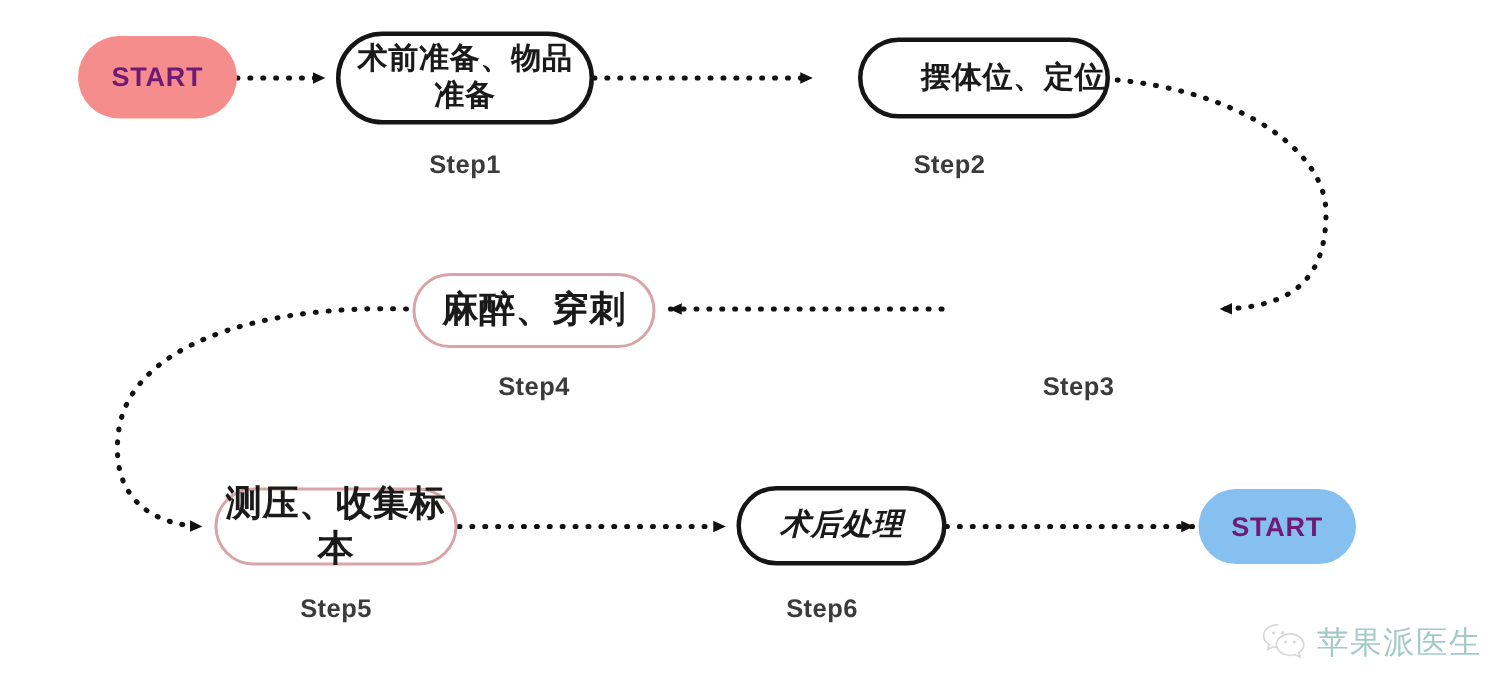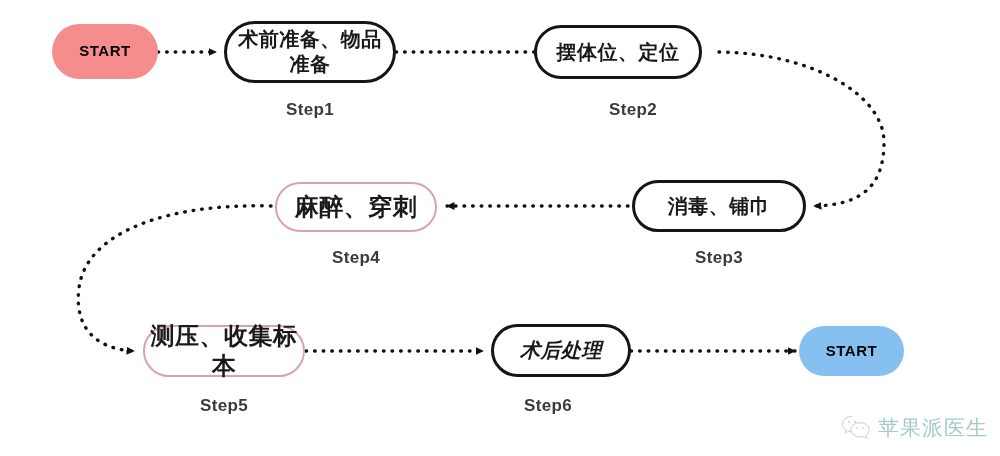--- a/index.html
+++ b/index.html
@@ -48,22 +48,22 @@
     font-size: 20px;
     color: #1a1a1a;
   }
   .node.process-accent {
     border: 2px solid #d9a3a8;
     font-size: 24px;
     color: #1a1a1a;
   }
   .node.terminal {
     border: none;
-    color: #000000;
-    font-size: 15px;
+    color: #701a75;
+    font-size: 18px;
     font-weight: 700;
     letter-spacing: 1.6px;
   }
   .node.terminal.start { background: #f68d8d; }
   .node.terminal.finish { background: #86c0f0; }
 
   .step-caption {
     position: absolute;
     text-align: center;
     font-size: 17px;
@@ -120,28 +120,25 @@
   <div class="node terminal start" style="left:52px; top:24px; width:106px; height:55px;">
     <span class="node-label">START</span>
   </div>
 
   <div class="node process" style="left:224px; top:21px; width:172px; height:62px;">
     <span class="node-label">术前准备、物品
 准备</span>
   </div>
   <div class="step-caption" style="left:224px; top:100px; width:172px;">Step1</div>
 
-  <div class="node process" style="left:534px; top:25px; width:168px; height:54px;">
+  <div class="node process" style="left:572px; top:25px; width:168px; height:54px;justify-content:flex-end;">
     <span class="node-label">摆体位、定位</span>
   </div>
   <div class="step-caption" style="left:549px; top:100px; width:168px;">Step2</div>
 
-  <div class="node process" style="left:632px; top:180px; width:174px; height:52px;">
-    <span class="node-label">消毒、铺巾</span>
-  </div>
   <div class="step-caption" style="left:632px; top:248px; width:174px;">Step3</div>
 
   <div class="node process-accent" style="left:275px; top:182px; width:162px; height:50px;">
     <span class="node-label">麻醉、穿刺</span>
   </div>
   <div class="step-caption" style="left:275px; top:248px; width:162px;">Step4</div>
 
   <div class="node process-accent" style="left:143px; top:325px; width:162px; height:52px;">
     <span class="node-label">测压、收集标本</span>
   </div>

